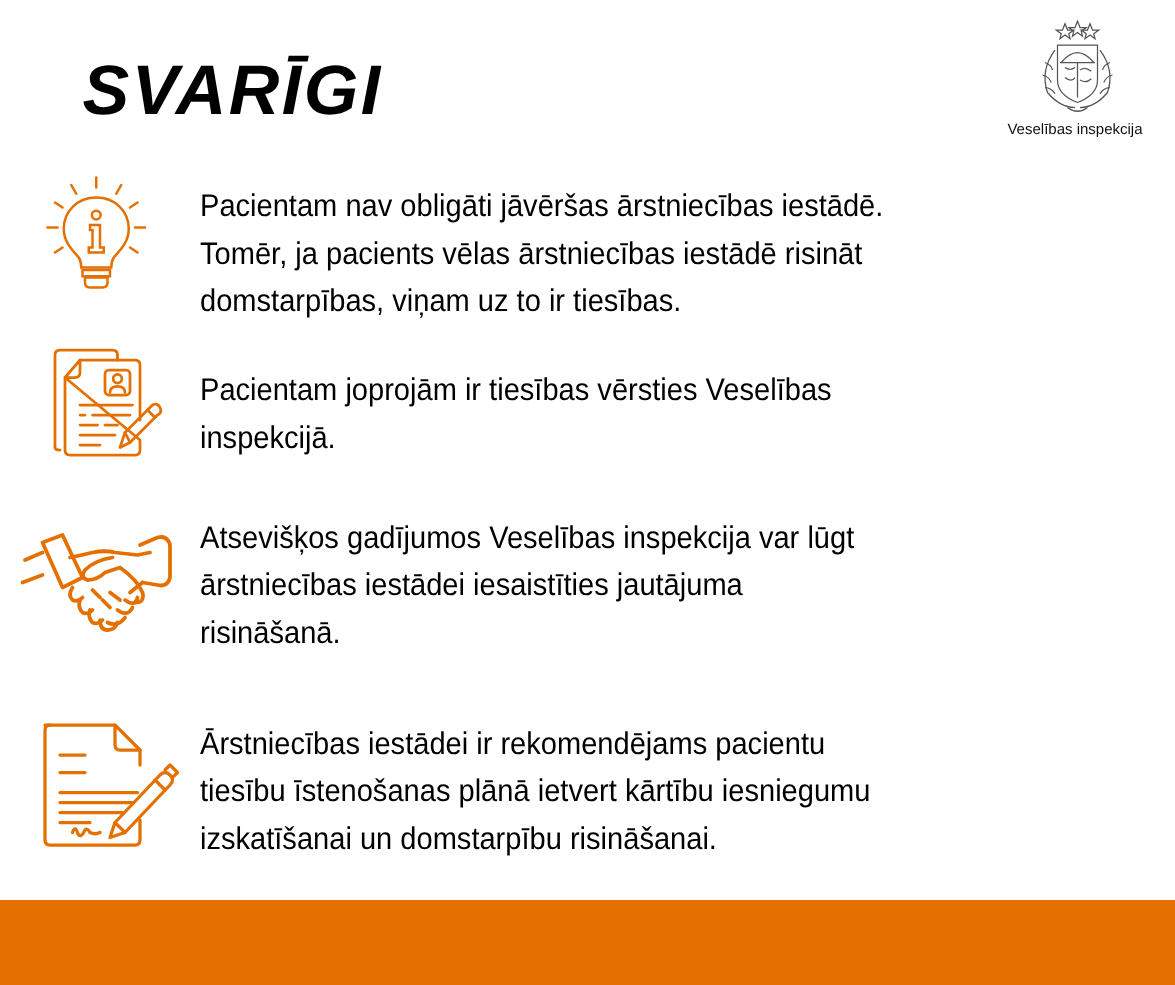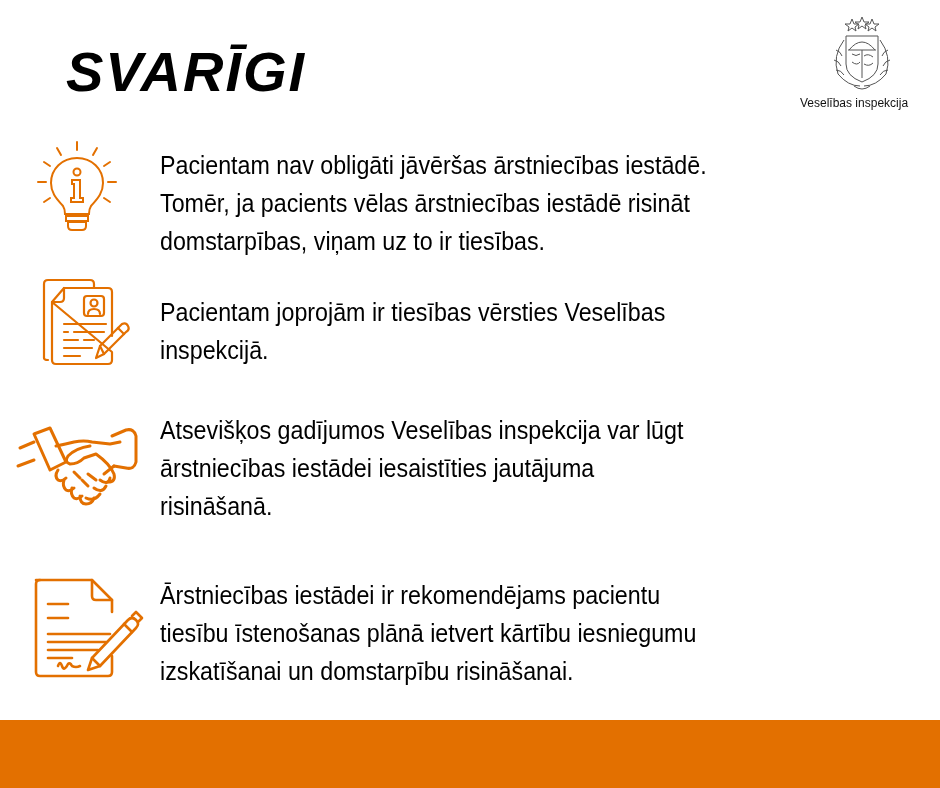--- a/index.html
+++ b/index.html
@@ -1,18 +1,18 @@
 <!DOCTYPE html>
 <html><head>
 <meta charset="utf-8">
 <style>
   html, body { margin:0; padding:0; }
   body { width:940px; height:788px; background:#ffffff; position:relative; overflow:hidden; font-family:"Liberation Sans", sans-serif; }
   .title { position:absolute; left:50px; top:28px; font-family:"Liberation Sans", sans-serif; font-weight:bold; font-size:56px; letter-spacing:2px; color:#000; line-height:1; margin:16px;font-style:italic; }
-  .logo { position:absolute; left:800px; top:16px; width:120px; text-align:left; }
+  .logo { position:absolute; left:800px; top:16px; width:120px; text-align:center; }
   .logo svg { display:block; margin:0 auto; }
   .logo-text { font-size:12px; color:#111; margin-top:2px; white-space:nowrap; font-family:"Liberation Sans", sans-serif; }
   .item { position:absolute; left:0; width:940px; }
   .icon { position:absolute; }
   .text { position:absolute; left:160px; font-size:25px; line-height:38px; color:#000; transform-origin:left top; transform:scaleX(0.93); white-space:nowrap; font-family:"Liberation Sans", sans-serif; }
   .text span { display:block; }
   .band { position:absolute; left:0; top:720px; width:940px; height:68px; }
 </style>
 </head>
 <body>

